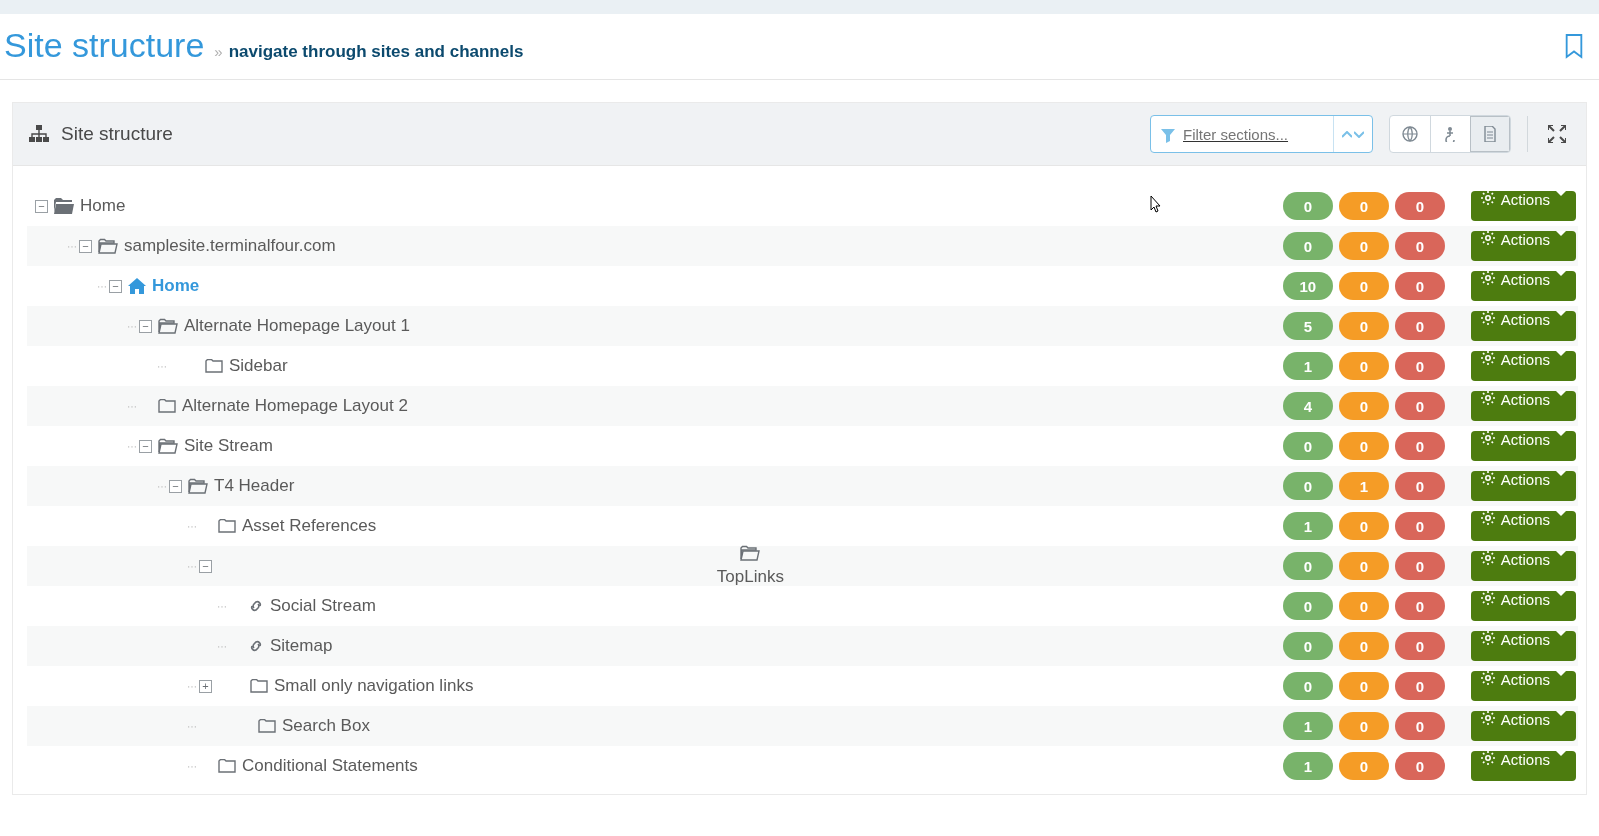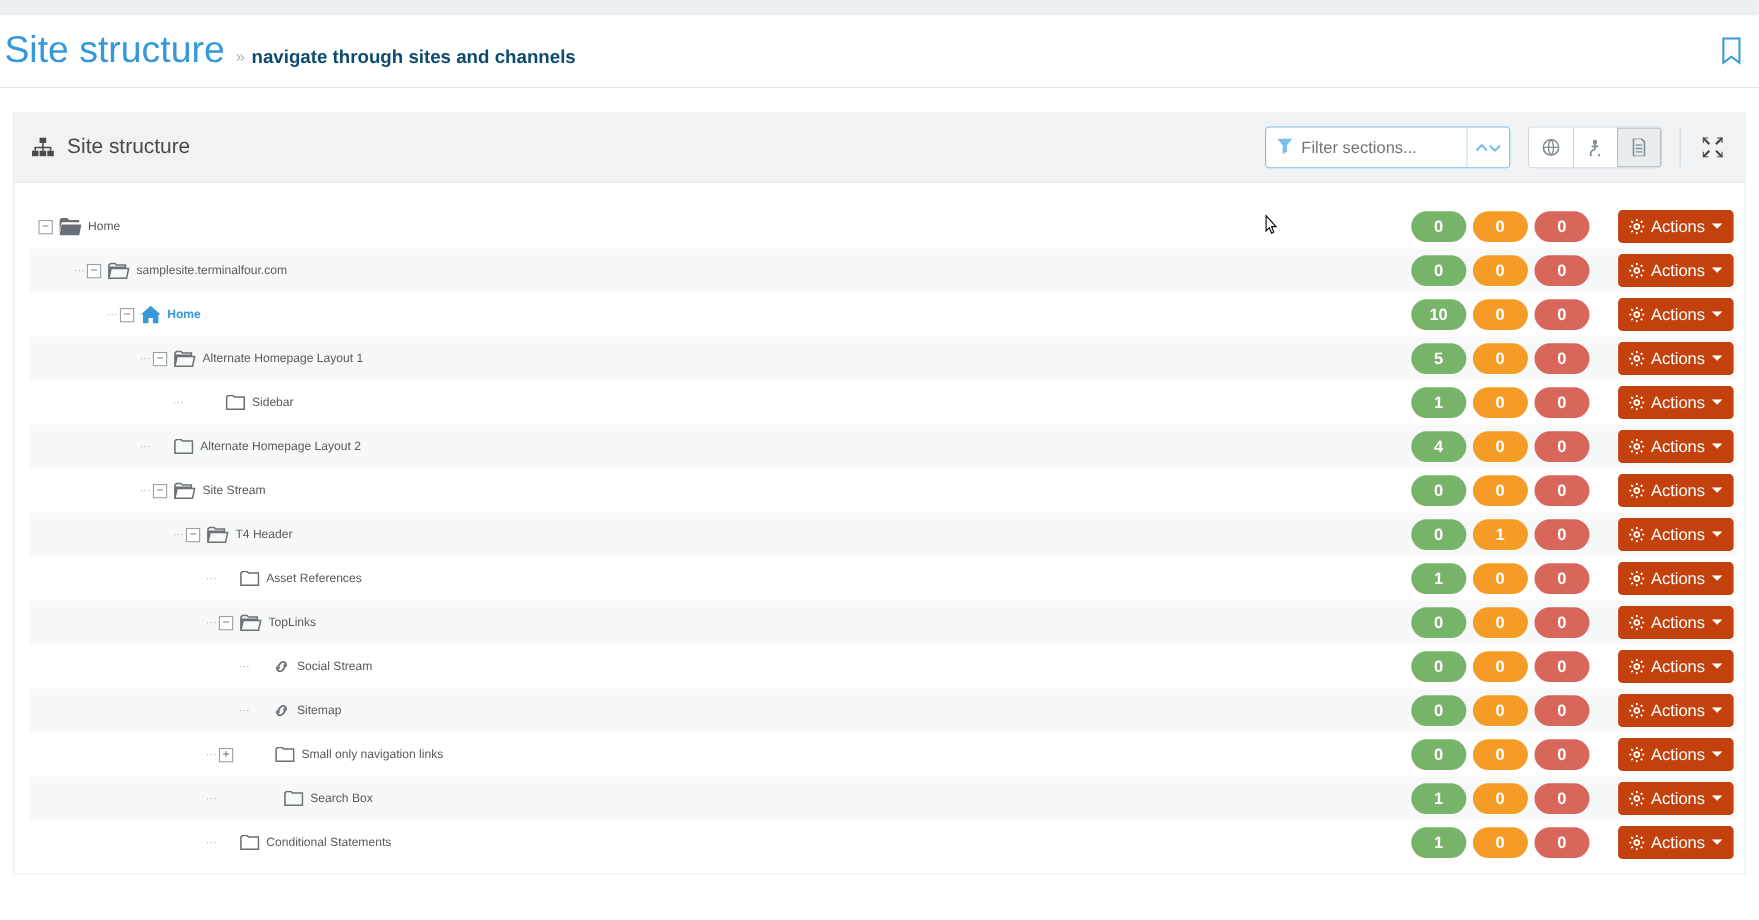--- a/index.html
+++ b/index.html
@@ -14,50 +14,50 @@
 .page-subtitle-wrap .chev { color: #b0b0b0; font-size: 15px; }
 .page-subtitle { color: #0c4a6e; font-weight: bold; }
 .bookmark-icon { color: #3498db; width: 22px; height: 26px; margin-right: 10px; cursor: pointer; }
 
 .panel { margin: 22px 12px 0 12px; border: 1px solid #eaeaea; }
 .panel-header { background: #f0f2f4; padding: 12px 16px; display: flex; align-items: center; justify-content: space-between; border-bottom: 1px solid #e6e6e6; }
 .panel-header-left { display: flex; align-items: center; gap: 12px; color: #494949; font-size: 19px; }
 .panel-header-right { display: flex; align-items: center; gap: 16px; }
 
 .filter-box { display: flex; align-items: center; border: 1px solid #7ac0e8; border-radius: 4px; background: #fff; height: 38px; }
-.filter-input-wrap { display: flex; align-items: flex-start; padding: 0 10px; gap: 8px; }
+.filter-input-wrap { display: flex; align-items: flex-end; padding: 0 10px; gap: 8px; text-decoration: underline; }
 .filter-input { border: none; outline: none; font-size: 15px; color: #777; width: 140px; background: transparent; }
 .filter-arrows { border-left: 1px solid #c8e2f2; height: 100%; display: flex; align-items: center; padding: 0 8px; gap: 2px; color: #7ac0e8; cursor: pointer; }
 
 .btn-group { display: flex; border: 1px solid #d0d8de; border-radius: 4px; overflow: hidden; height: 38px; background: #fff; }
 .btn-group .ib { width: 40px; display: flex; align-items: center; justify-content: center; color: #7f8a93; cursor: pointer; border-left: 1px solid #d0d8de; }
 .btn-group .ib:first-child { border-left: none; }
 .btn-group .ib.active { background: #e9edf0; border: 1px solid #b8c0c6; }
 
 .expand-btn { color: #4a4a4a; cursor: pointer; padding: 0 4px; }
 .vdiv { width: 1px; height: 36px; background: #d2d8dc; }
 
 .tree { padding: 20px 8px 8px 14px; }
 
 .tree-row { display: flex; align-items: center; height: 40px; position: relative; }
 .tree-row.alt { background: #f7f8f8; }
 .tree-label { display: flex; align-items: center; gap: 6px; color: #5a5a5a; cursor: pointer; flex: 1; min-width: 0; }
 .tree-label.bold { font-weight: 700; color: #3498db; }
-.tree-label .name { font-size: 11px; }
+.tree-label .name { font-size: 17px; }
 
 .toggle { width: 13px; height: 13px; border: 1px solid #9aa0a5; background: #fff; display: inline-flex; align-items: center; justify-content: center; font-size: 11px; line-height: 1; color: #6a6f74; cursor: pointer; flex-shrink: 0; }
 .toggle-empty { width: 13px; height: 13px; flex-shrink: 0; }
 
 .row-right { display: flex; align-items: center; gap: 6px; margin-left: auto; padding-right: 2px; }
 .badge { min-width: 50px; height: 28px; border-radius: 14px; display: inline-flex; align-items: center; justify-content: center; color: #fff; font-weight: 700; font-size: 15px; }
 .badge.g { background: #78b36a; }
 .badge.o { background: #f59c26; }
 .badge.r { background: #d9665a; }
 
-.actions-btn { background: #c2410c; color: #fff; border-radius: 4px; height: 30px; padding: 0 10px; display: inline-flex; align-items: center; gap: 6px; font-size: 15px; cursor: pointer; margin-left: 20px; }
+.actions-btn { background: #4d7c0f; color: #fff; border-radius: 4px; height: 30px; padding: 0 10px; display: inline-flex; align-items: flex-start; gap: 6px; font-size: 15px; cursor: pointer; margin-left: 20px; }
 .actions-btn svg { fill: #fff; }
 
 .indent { display: inline-block; }
 
 .dot { color: #bbbbbb; margin: 0 2px; font-size: 10px; }
 
 svg { display: block; }
 
 .cursorhand { position: absolute; left: 1116px; pointer-events: none; }
 </style>
@@ -443,21 +443,21 @@
                 <path d="M0 0 l5 5 l5-5 z" fill="#fff"></path>
               </svg>
             </span>
           </span>
         </div>
       </div>
       <div class="tree-row alt">
         <span class="indent" style="width: 158px;"></span>
         <span class="dot">⋯</span>
         <span class="toggle">−</span>
-        <span class="tree-label" style="margin-left: 6px;">
+        <span class="tree-label" style="margin-left: 6px; flex-direction: column;">
           <span>
             <svg width="20" height="16" viewBox="0 0 20 16">
               <path d="M1 3 l1.5-1.5 h4 l1.5 1.5 h8 v2 h-14 l-1 9 v-11 z" fill="none" stroke="#6b7076" stroke-width="1.4"></path>
               <path d="M3 6 h16 l-2 9 h-16 z" fill="none" stroke="#6b7076" stroke-width="1.4"></path>
             </svg>
           </span>
           <span class="name">TopLinks</span>
         </span>
         <div class="row-right">
           <span class="badge g">0</span>

